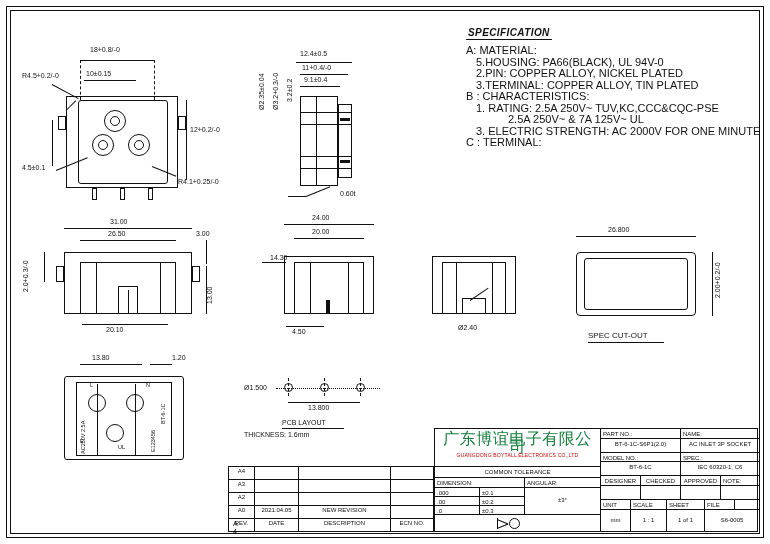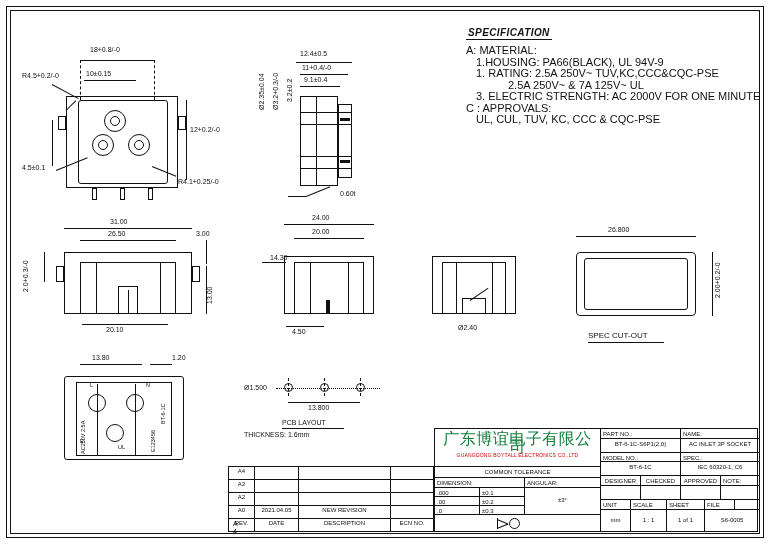--- a/index.html
+++ b/index.html
@@ -45,26 +45,28 @@
 <body>
 
 <div id="sheet">
   <div class="frame"></div>
   <div class="frame2"></div>
 
   <div id="spec">
     <div class="title">SPECIFICATION</div>
     <div style="height:5px"></div>
     <div class="row">A: MATERIAL:</div>
-    <div class="row ind1">1.HOUSING: PA66(BLACK), UL 94V-9</div>
+    <div class="row ind1">5.HOUSING: PA66(BLACK), UL 94V-0</div>
+    <div class="row ind1">2.PIN: COPPER ALLOY, NICKEL PLATED</div>
+    <div class="row ind1">3.TERMINAL: COPPER ALLOY, TIN PLATED</div>
+    <div class="row">B : CHARACTERISTICS:</div>
     <div class="row ind1">1. RATING: 2.5A 250V~ TUV,KC,CCC&amp;CQC-PSE</div>
     <div class="row ind3">2.5A 250V~ &amp; 7A 125V~ UL</div>
     <div class="row ind1">3. ELECTRIC STRENGTH: AC 2000V FOR ONE MINUTE</div>
-    <div class="row">C : APPROVALS:</div>
-    <div class="row ind1">UL, CUL, TUV, KC, CCC &amp; CQC-PSE</div>
+    <div class="row">C : TERMINAL:</div>
   </div>
 
   <div>
 
     <div class="box" style="left:66px;top:96px;width:112px;height:92px;"></div>
 
     <div class="ln h" style="left:66px;top:96px;width:112px;"></div>
     <div class="ln" style="left:66px;top:110px;width:14px;height:1px;transform:rotate(-45deg);transform-origin:left center;"></div>
 
     <div class="box" style="left:78px;top:100px;width:90px;height:84px;border-radius:3px;"></div>

